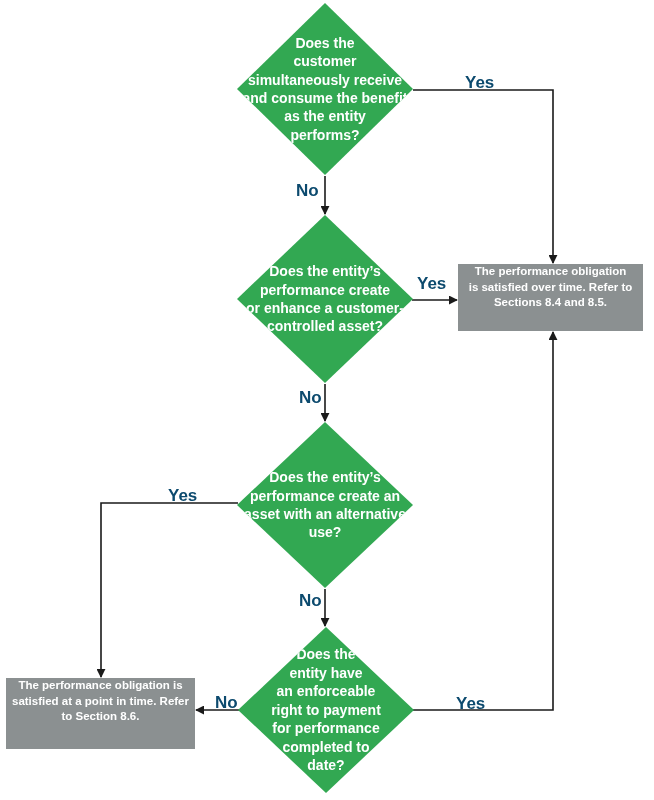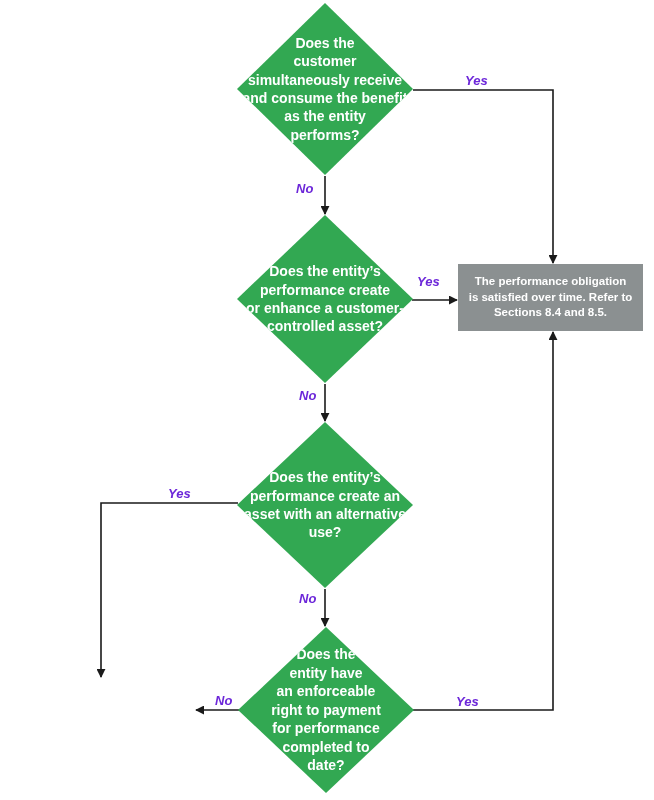--- a/index.html
+++ b/index.html
@@ -34,38 +34,36 @@
     color: #ffffff;
     font-weight: bold;
     font-size: 14px;
     line-height: 1.32;
     white-space: pre-line;
   }
   .outcome {
     position: absolute;
     background: #8b9091;
     display: flex;
-    align-items: center;
     justify-content: center;
     text-align: center;
   }
   .outcome .otext {
     color: #ffffff;
     font-weight: bold;
     font-size: 11.5px;
     line-height: 1.35;
     white-space: pre-line;
   }
   .edge-label {
     position: absolute;
-    color: #6d28d9;
+    color: #0c4a6e;
     font-weight: bold;
-    font-size: 13px;
+    font-size: 17px;
     line-height: 1;
-    font-style: italic;
   }
 </style>
 </head>
 <body>
 
 <div id="canvas">
 
   <svg id="connectors" width="654" height="800" viewBox="0 0 654 800" xmlns="http://www.w3.org/2000/svg">
     <defs>
       <marker id="arrow" viewBox="0 0 10 10" refX="9" refY="5" markerWidth="9" markerHeight="9" markerUnits="userSpaceOnUse" orient="auto">
@@ -114,20 +112,25 @@
 completed to
 date?</div>
   </div>
 
   <div class="outcome" style="left:458px; top:264px; width:185px; height:67px;">
     <div class="otext">The performance obligation
 is satisfied over time. Refer to
 Sections 8.4 and 8.5.</div>
   </div>
 
+  <div class="outcome" style="left:6px; top:678px; width:189px; height:71px;">
+    <div class="otext">The performance obligation is
+satisfied at a point in time. Refer
+to Section 8.6.</div>
+  </div>
 
   <div class="edge-label" style="left:465px; top:74px;">Yes</div>
   <div class="edge-label" style="left:296px; top:182px;">No</div>
   <div class="edge-label" style="left:417px; top:275px;">Yes</div>
   <div class="edge-label" style="left:299px; top:389px;">No</div>
   <div class="edge-label" style="left:168px; top:487px;">Yes</div>
   <div class="edge-label" style="left:299px; top:592px;">No</div>
   <div class="edge-label" style="left:215px; top:694px;">No</div>
   <div class="edge-label" style="left:456px; top:695px;">Yes</div>
 

